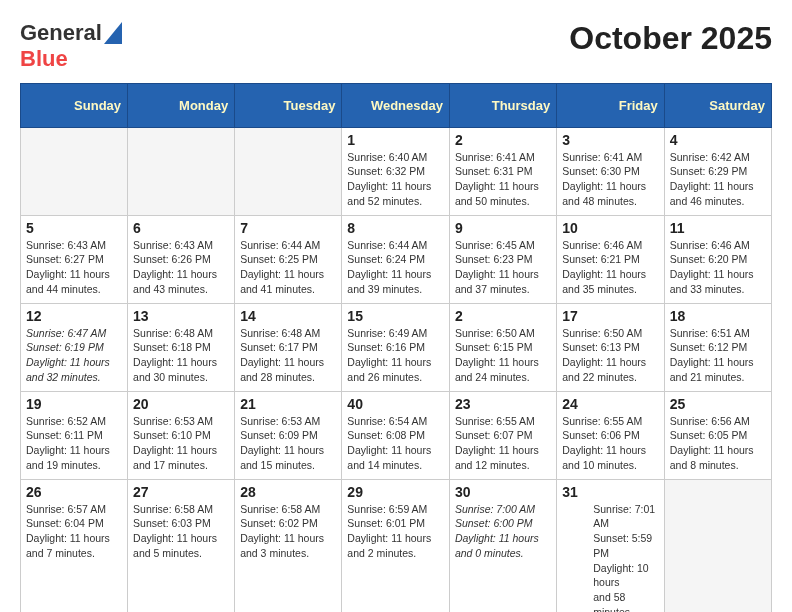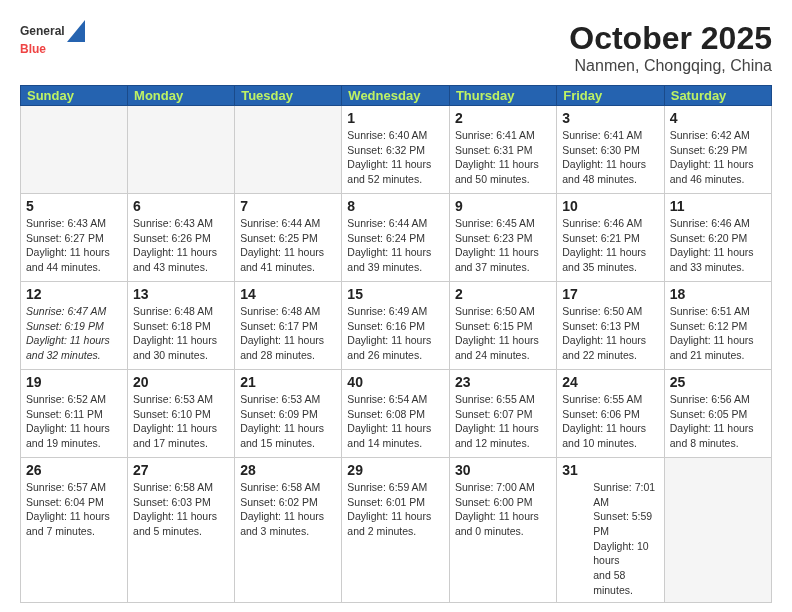--- a/index.html
+++ b/index.html
@@ -14,21 +14,21 @@
       display: flex;
       justify-content: space-between;
       align-items: flex-start;
       margin-bottom: 10px;
     }
     .logo {
       display: flex;
       align-items: center;
     }
     .logo-text {
-      font-size: 12px;
+      font-size: 22px;
       font-weight: bold;
       line-height: 1.2;
     }
     .logo-general { color: #333; }
     .logo-blue { color: #ef4444; }
     .title-block {
       text-align: right;
     }
     .month-title {
       font-size: 32px;
@@ -39,23 +39,23 @@
       font-size: 16px;
       color: #444;
     }
     .calendar {
       width: 100%;
       border-collapse: collapse;
       border: 1px solid #ccc;
     }
     .calendar th {
       background: #2563b0;
-      color: #bef264;
-      text-align: left;
-      padding: 2px 6px;
+      color: #fef9c3;
+      text-align: right;
+      padding: 14px 6px;
       font-size: 13px;
       border: 1px solid #1a4a8a;
     }
     .calendar td {
       vertical-align: top;
       border: 1px solid #ccc;
       padding: 4px 5px;
       width: 108px;
       min-height: 80px;
       font-size: 11px;
@@ -90,21 +90,20 @@
         <span class="logo-text logo-general">General</span>
         <svg width="18" height="22" viewBox="0 0 18 22" style="margin-left:2px;">
           <polygon points="0,22 18,22 18,0" fill="#2563b0"></polygon>
         </svg>
       </div>
       <div class="logo-text logo-blue">Blue</div>
     </div>
   </div>
   <div class="title-block">
     <div class="month-title">October 2025</div>
-    <div class="location">Nanmen, Chongqing, China</div>
   </div>
 </div>
 
 <table class="calendar">
   <thead>
     <tr>
     <th>Sunday</th>
         <th>Monday</th>
         <th>Tuesday</th>
         <th>Wednesday</th>
@@ -324,21 +323,21 @@
         </td>
         <td>
           <span class="day-num">29</span>
           <div class="day-info" style="white-space: pre-line;">Sunrise: 6:59 AM
 Sunset: 6:01 PM
 Daylight: 11 hours
 and 2 minutes.</div>
         </td>
         <td>
           <span class="day-num">30</span>
-          <div class="day-info" style="white-space: pre-line;">Sunrise: 7:00 AM
+          <div class="day-info" style="white-space: pre-line; font-style: italic;">Sunrise: 7:00 AM
 Sunset: 6:00 PM
 Daylight: 11 hours
 and 0 minutes.</div>
         </td>
         <td>
           <span class="day-num">31</span>
           <div class="day-info" style="white-space: pre-line; margin-left: 31px;">Sunrise: 7:01 AM
 Sunset: 5:59 PM
 Daylight: 10 hours
 and 58 minutes.</div>

